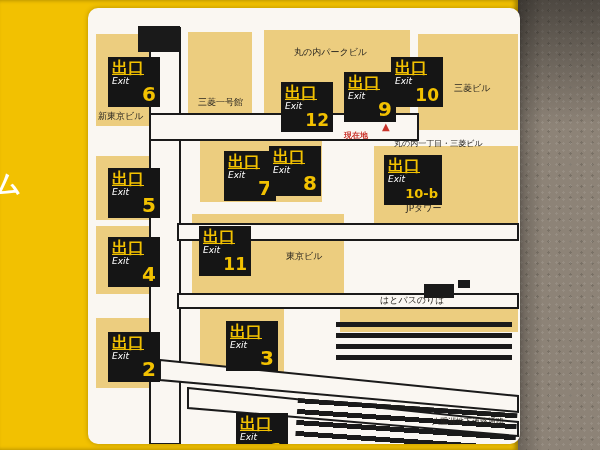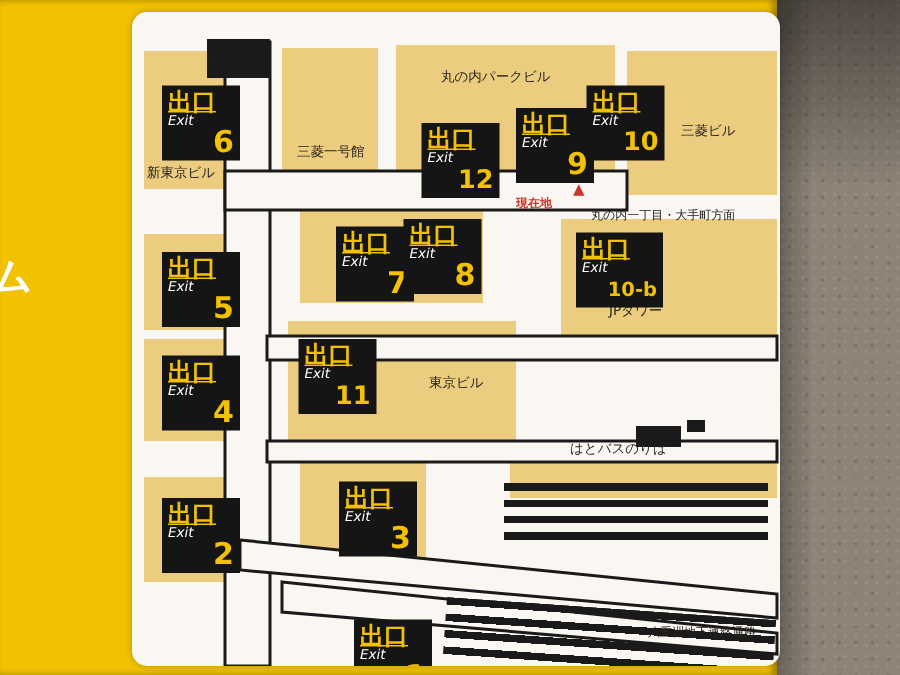--- a/index.html
+++ b/index.html
@@ -112,21 +112,21 @@
     <div class="hatch" style="left:210px;top:390px;width:220px;height:40px;transform:rotate(4deg);transform-origin:left top;"></div>
 
     <span class="bldg-label" style="left:206px;top:40px;">丸の内パークビル</span>
     <span class="bldg-label" style="left:110px;top:90px;">三菱一号館</span>
     <span class="bldg-label" style="left:366px;top:76px;">三菱ビル</span>
     <span class="bldg-label" style="left:10px;top:104px;">新東京ビル</span>
     <span class="bldg-label" style="left:318px;top:196px;">JPタワー</span>
     <span class="bldg-label" style="left:198px;top:244px;">東京ビル</span>
     <span class="bldg-label" style="left:292px;top:288px;">はとバスのりば</span>
     <span class="bldg-label small-label" style="left:344px;top:410px;">八重洲地下連絡通路</span>
-    <span class="bldg-label small-label" style="left:306px;top:132px;">丸の内一丁目・大手町方面</span>
+    <span class="bldg-label small-label" style="left:306px;top:132px;">丸の内一丁目・三菱ビル</span>
 
     <span class="bldg-label small-label red-label" style="left:256px;top:124px;">現在地</span>
     <span class="red-marker" style="left:294px;top:114px;">▲</span>
 
     <div class="exit-badge" style="left:20px;top:49px;">
       <span class="jp">出口</span>
       <span class="en">Exit</span>
       <span class="num">6</span>
     </div>
     <div class="exit-badge two" style="left:193px;top:74px;">

